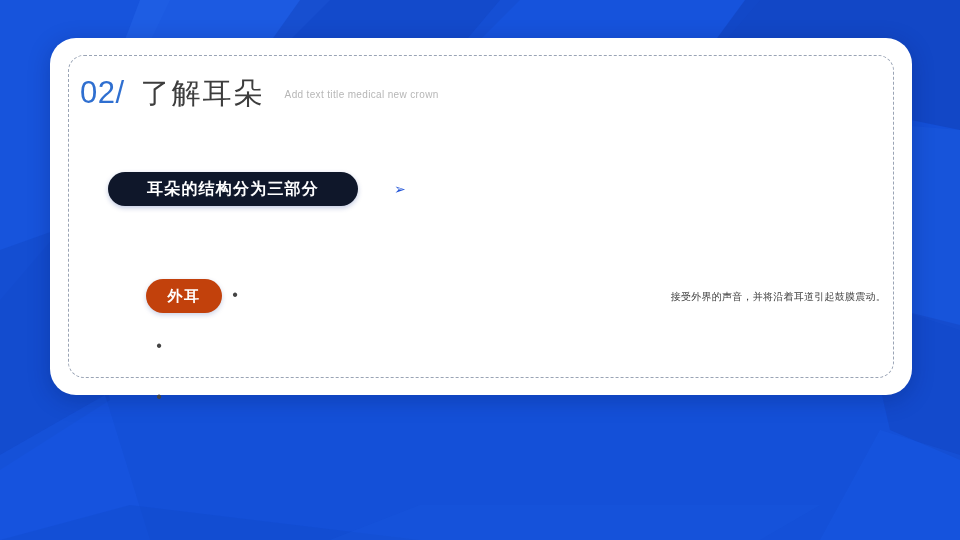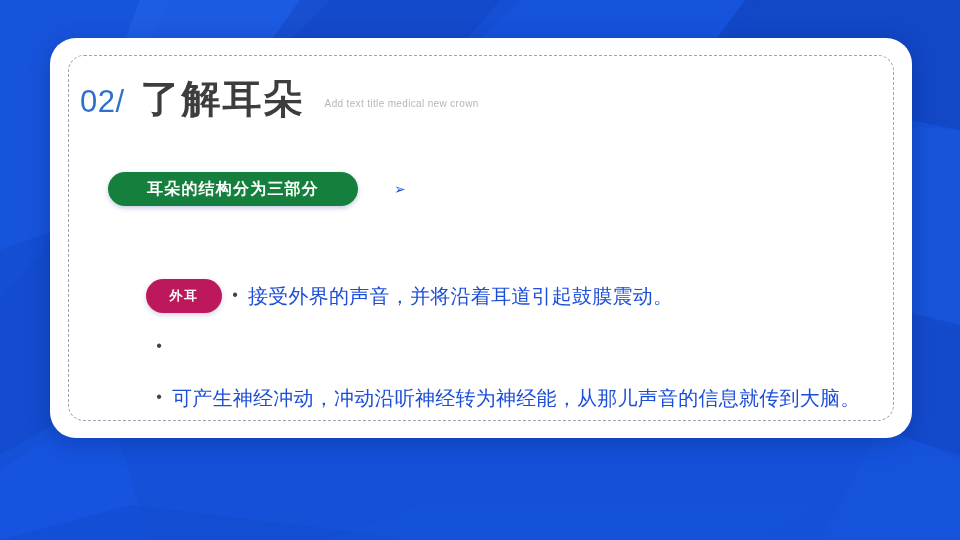--- a/index.html
+++ b/index.html
@@ -36,21 +36,21 @@
     width: 960px;
     height: 540px;
   }
 
   
   .card {
     position: absolute;
     left: 50px;
     top: 38px;
     width: 862px;
-    height: 400px;
+    height: 357px;
     background: #ffffff;
     border-radius: 26px;
     box-shadow: 0 5px 22px rgba(3, 24, 90, 0.28);
   }
   .card-dashed {
     position: absolute;
     left: 18px;
     top: 17px;
     right: 18px;
     bottom: 17px;
@@ -69,23 +69,23 @@
   }
   .header .num {
     font-size: 31px;
     color: #2f6fd0;
     letter-spacing: 0.5px;
     font-weight: 400;
     line-height: 1;
   }
   .header .title-cn {
     margin-left: 16px;
-    font-size: 39px;
+    font-size: 29px;
     color: #3d3d3d;
-    font-weight: 700;
+    font-weight: 400;
     line-height: 1;
     letter-spacing: 2px;
     margin-top: 16px;
   }
   .header .subtitle-en {
     margin-left: 20px;
     font-size: 10px;
     color: #b6b6b6;
     font-weight: 400;
     letter-spacing: 0.35px;
@@ -99,21 +99,21 @@
     position: absolute;
     left: 58px;
     top: 134px;
     display: flex;
     align-items: center;
   }
   .lead-pill {
     width: 250px;
     height: 34px;
     border-radius: 17px;
-    background: #15803d;
+    background: #0f172a;
     color: #ffffff;
     font-size: 16px;
     font-weight: 700;
     letter-spacing: 1.2px;
     display: flex;
     align-items: center;
     justify-content: center;
     box-shadow: 0 2px 5px rgba(16, 48, 140, 0.25);
   }
   .lead-note {
@@ -145,47 +145,48 @@
     height: 34px;
     margin-bottom: 17px;
   }
   .row:last-child { margin-bottom: 0; }
 
   .tag-pill {
     flex: 0 0 auto;
     width: 76px;
     height: 34px;
     border-radius: 17px;
-    background: #be185d;
+    background: #c2410c;
     color: #ffffff;
-    font-size: 13px;
+    font-size: 15px;
     font-weight: 700;
     letter-spacing: 1.5px;
     display: flex;
     align-items: center;
     justify-content: center;
     box-shadow: 0 2px 5px rgba(16, 48, 140, 0.22);
   }
   .row-bullet {
     flex: 0 0 auto;
     width: 26px;
     text-align: center;
     color: #444444;
     font-size: 16px;
     line-height: 1;
     position: relative;
     top: -1px;
   }
   .row-text {
     flex: 1 1 auto;
-    color: #1d4ed8;
-    font-size: 20px;
+    color: #404040;
+    font-size: 10px;
     line-height: 1.3;
     letter-spacing: 0.25px;
     white-space: nowrap;
+    text-align: right;
   }
 </style>
 </head>
 <body>
 
 <div class="slide">
 
   <div class="bg-facets">
     <svg class="facet" viewBox="0 0 960 540" preserveAspectRatio="none">
       <rect x="0" y="0" width="960" height="540" fill="#1450d8"></rect>
@@ -227,18 +228,17 @@
         <div class="row-bullet">•</div>
         <div class="row-text">接受外界的声音，并将沿着耳道引起鼓膜震动。</div>
       </div>
 
       <div class="row">
         <div class="row-bullet">•</div>
       </div>
 
       <div class="row">
         <div class="row-bullet">•</div>
-        <div class="row-text">可产生神经冲动，冲动沿听神经转为神经能，从那儿声音的信息就传到大脑。</div>
       </div>
 
     </div>
   </div>
 </div>
 
 </body></html>

